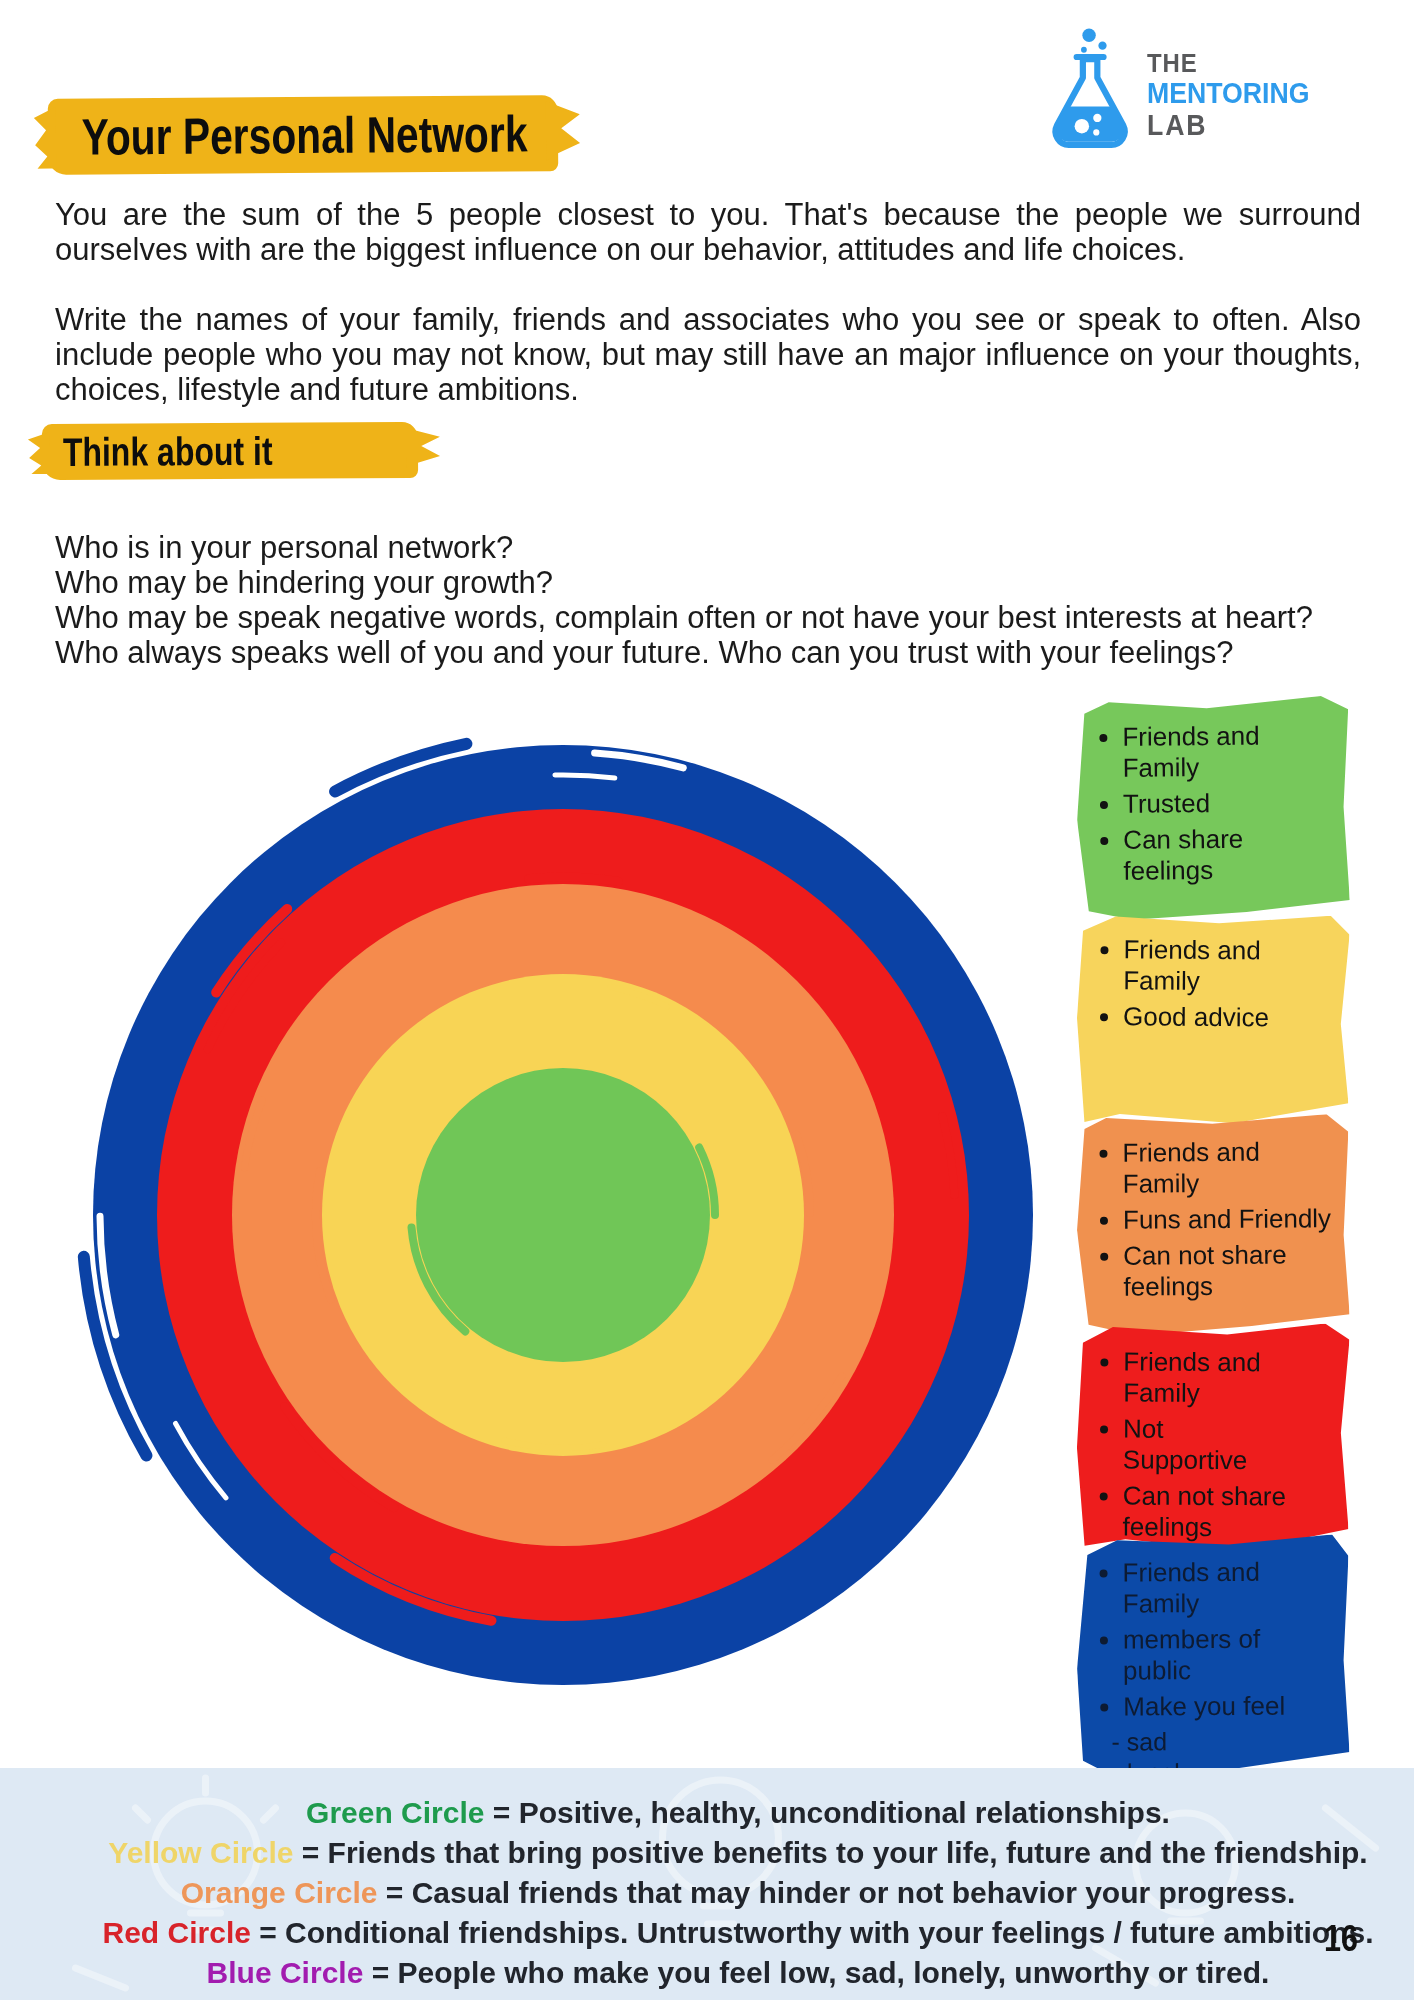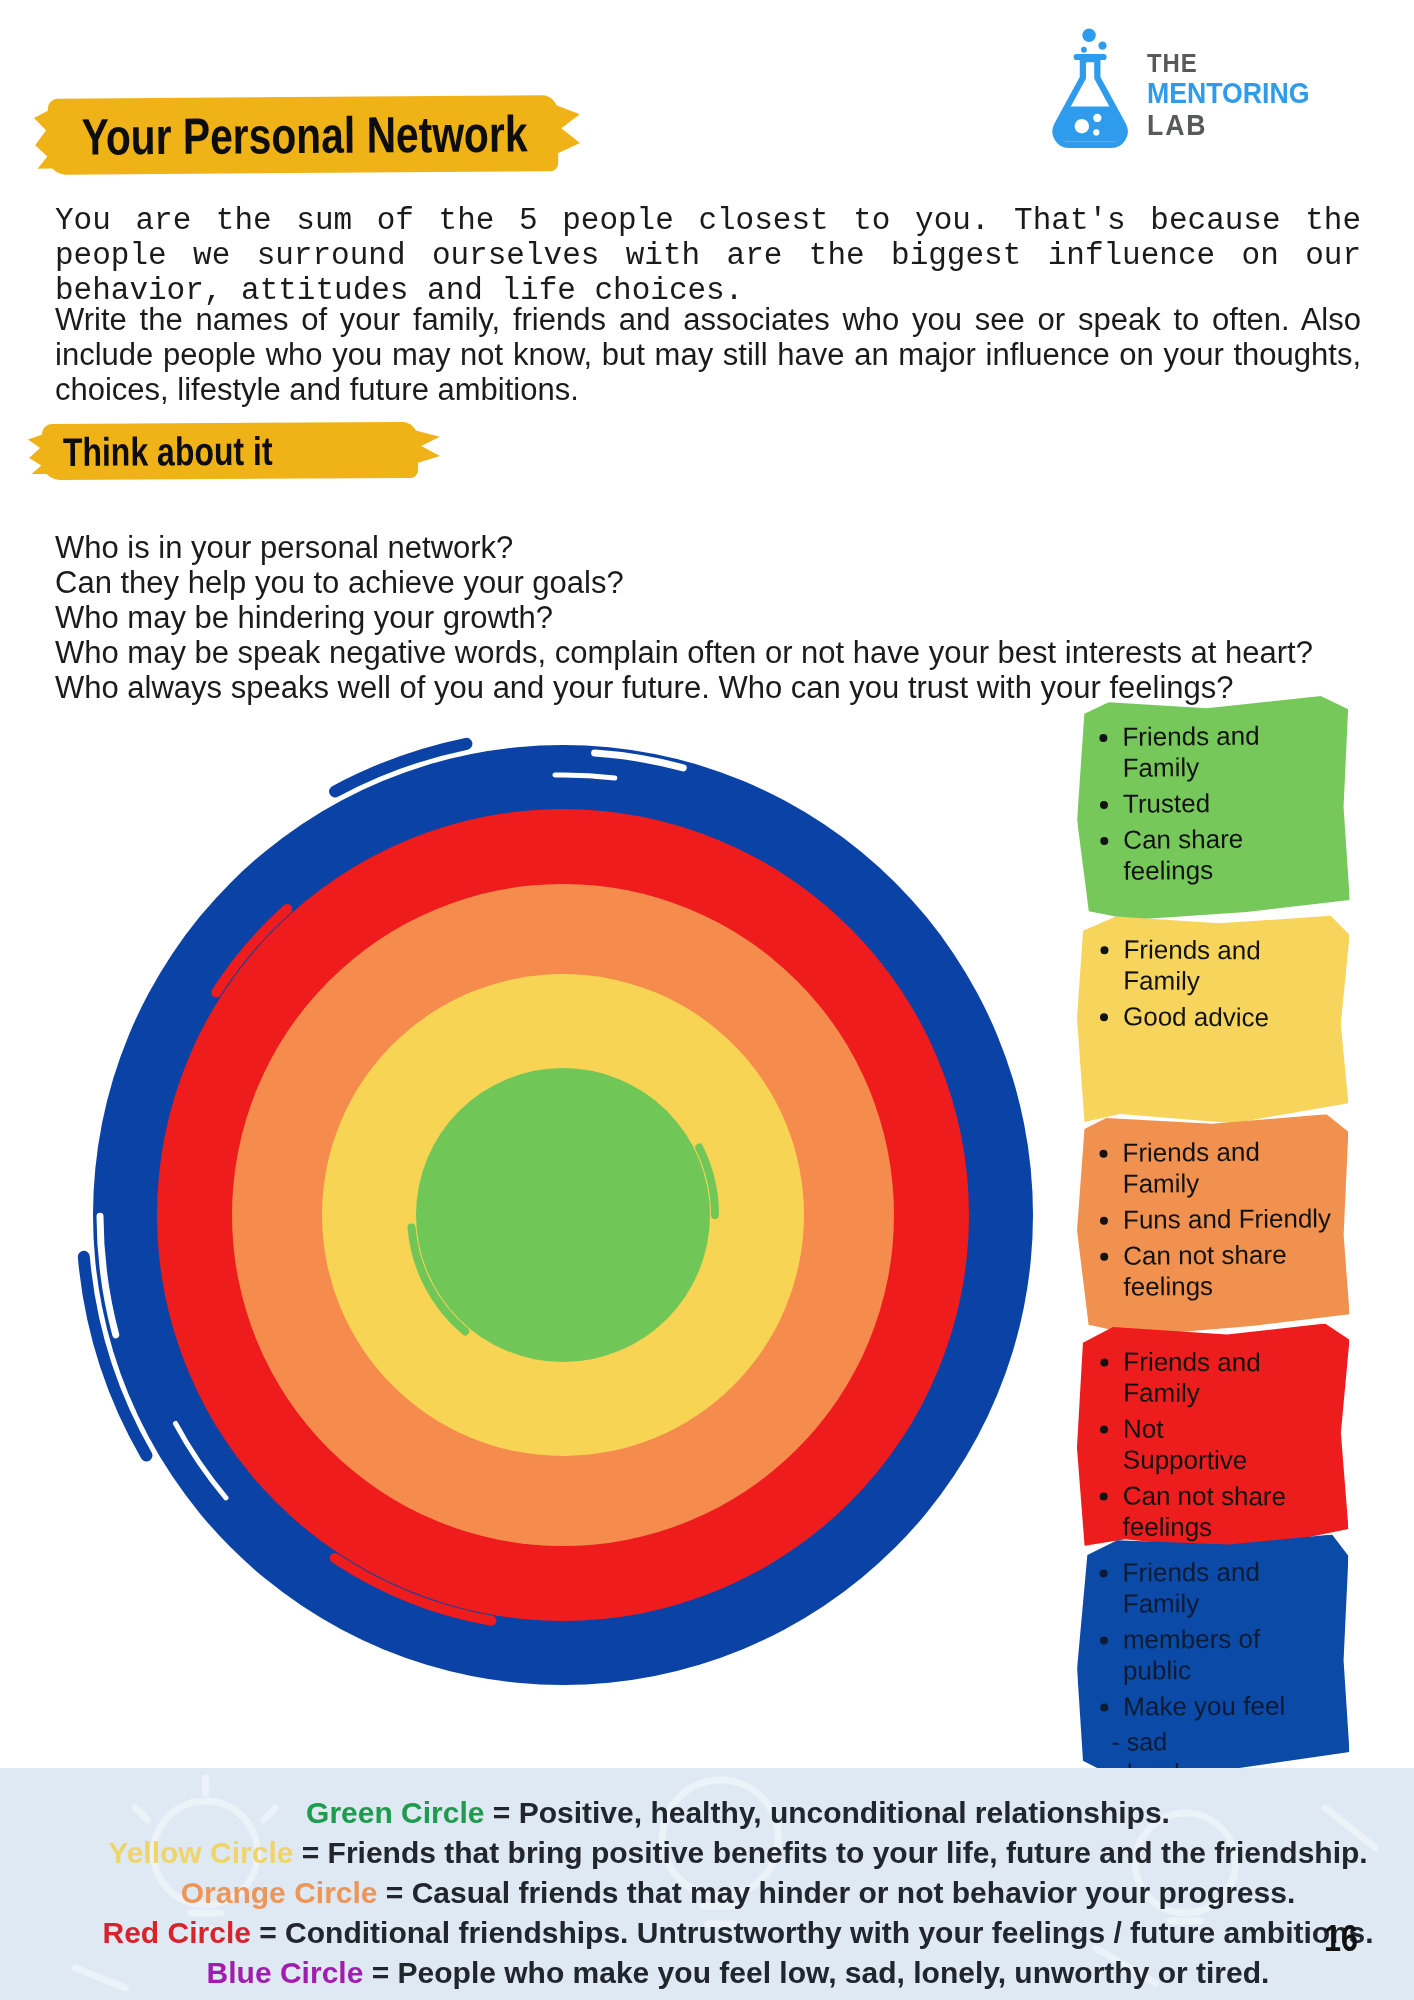--- a/index.html
+++ b/index.html
@@ -24,21 +24,21 @@
   .logo{position:absolute;left:1035px;top:26px;display:flex;align-items:flex-end;gap:8px;}
   .logo-text{display:flex;flex-direction:column;line-height:1;padding-bottom:10px;}
   .logo-text span{font-weight:bold;transform:scaleX(0.92);transform-origin:left center;}
   .logo-the{font-size:26px;color:#58595B;letter-spacing:1px;}
   .logo-mentoring{font-size:29px;color:#2E9BEC;margin-top:3px;}
   .logo-lab{font-size:29px;color:#58595B;margin-top:3px;letter-spacing:2px;}
 
   
   .para{position:absolute;left:55px;width:1306px;font-size:31px;line-height:35px;
         text-align:justify;color:#1b1b1b;}
-  .para-1{top:203px;font-family:Liberation Mono, monospace;}
+  .para-1{top:197px;}
   .para-2{top:302px;}
   .questions{position:absolute;left:55px;top:530px;width:1110px;font-size:31px;line-height:35px;}
   .questions div{white-space:nowrap;}
 
   
   .rings{position:absolute;left:73px;top:725px;width:980px;height:980px;}
 
   
   .cbox{position:absolute;left:1077px;width:272px;}
   .cbox ul{margin:0;padding:0 16px 0 46px;list-style:disc;}
@@ -102,21 +102,20 @@
 
   <div class="para para-1">You are the sum of the 5 people closest to you. That's because the people we surround ourselves with are the biggest influence on our behavior, attitudes and life choices.</div>
   <div class="para para-2">Write the names of your family, friends and associates who you see or speak to often. Also include people who you may not know, but may still have an major influence on your thoughts, choices, lifestyle and future ambitions.</div>
 
   <div class="banner banner-think">
     <div class="t">Think about it</div>
   </div>
 
   <div class="questions">
     <div>Who is in your personal network?</div>
-    <div>Can they help you to achieve your goals?</div>
     <div>Who may be hindering your growth?</div>
     <div>Who may be speak negative words, complain often or not have your best interests at heart?</div>
     <div>Who always speaks well of you and your future. Who can you trust with your feelings?</div>
   </div>
 
   <svg class="rings" viewBox="0 0 980 980">
     <g transform="translate(490,490)">
       <circle r="470" fill="#0B42A5"></circle>
       <circle r="406" fill="#EE1C1C"></circle>
       <circle r="331" fill="#F58B4D"></circle>

